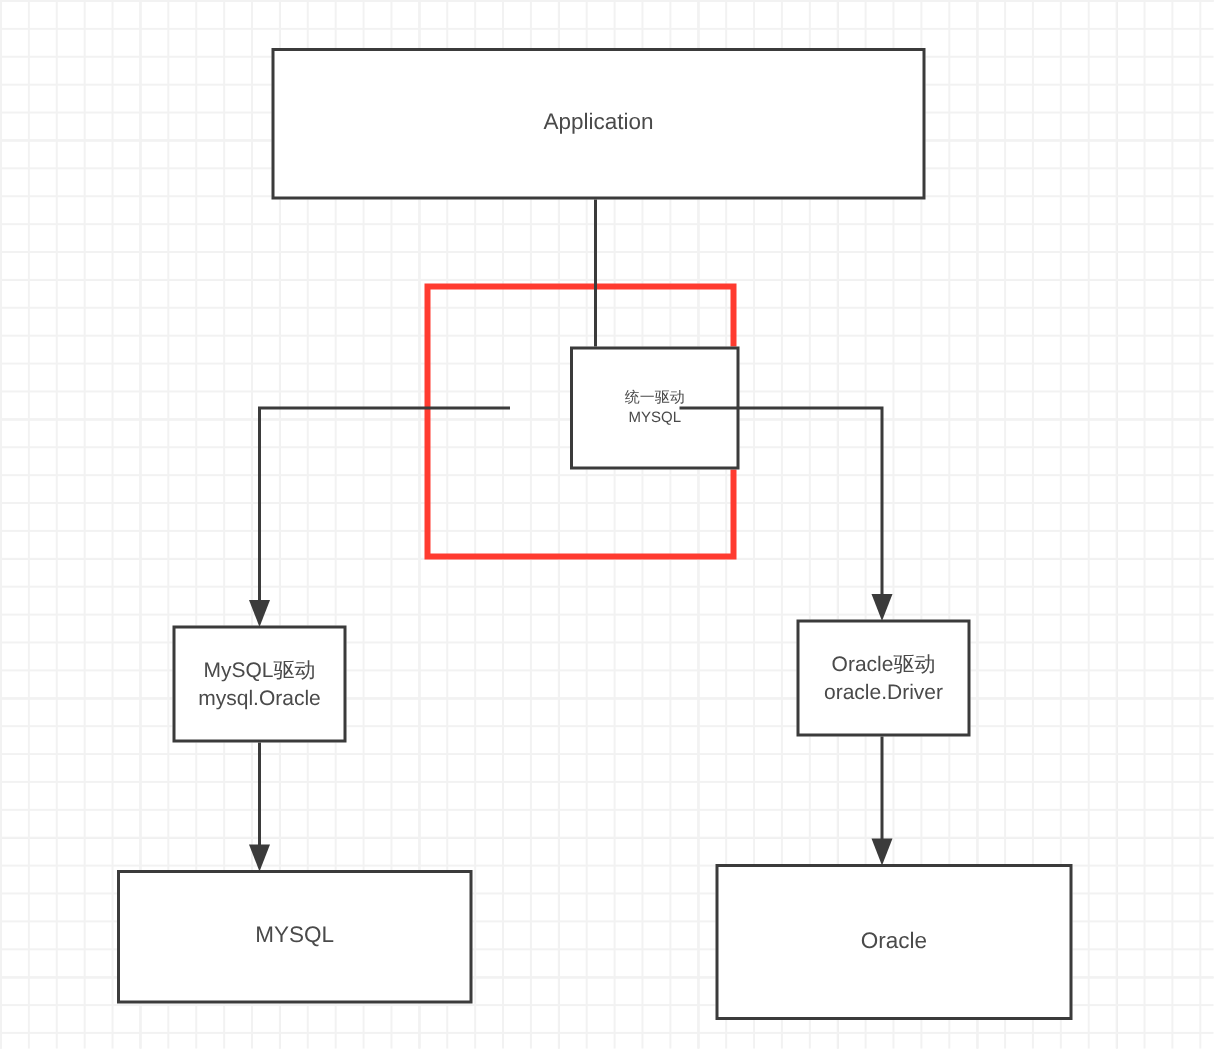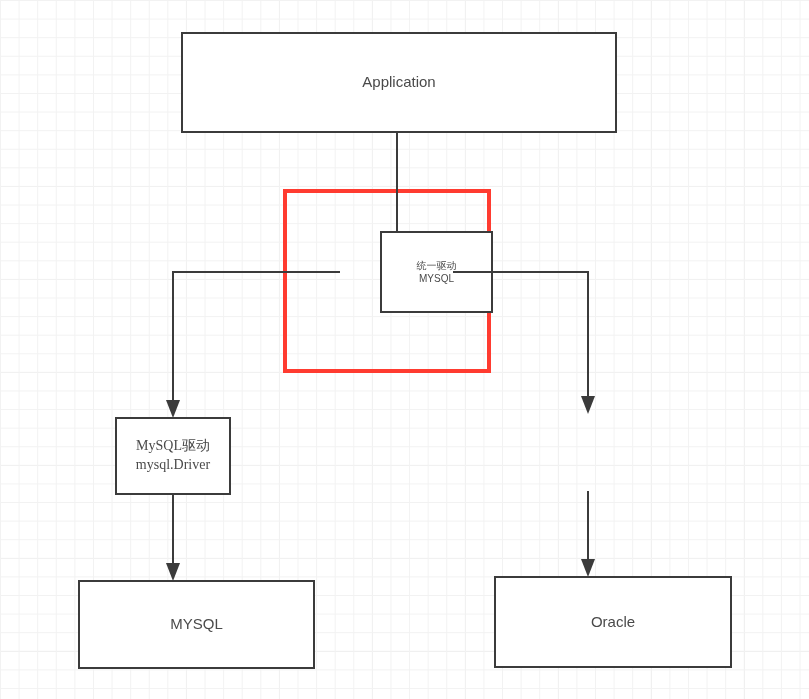--- a/index.html
+++ b/index.html
@@ -49,24 +49,24 @@
     text-align: center;
     z-index: 3;
   }
   .node .line {
     display: block;
     white-space: nowrap;
   }
 
   #node-application { left: 181px;  top: 32px;  width: 436px; height: 101px; font-size: 15px; }
   #node-jdbc        { left: 340px;  top: 231px; width: 113px; height: 82px;  font-size: 10px; margin-left: 40px; }
-  #node-mysql-driver{ left: 115px;  top: 417px; width: 116px; height: 78px;  font-size: 14px; font-family: Liberation Serif, serif; }
+  #node-mysql-driver{ left: 115px;  top: 417px; width: 116px; height: 78px;  font-size: 14px; }
   #node-oracle-driver{left: 531px;  top: 413px; width: 116px; height: 78px;  font-size: 14px; }
   #node-mysql-db    { left: 54px;   top: 580px; width: 237px; height: 89px;  font-size: 15px; margin-left: 24px; }
-  #node-oracle-db   { left: 494px;  top: 576px; width: 238px; height: 92px;  font-size: 15px; }
+  #node-oracle-db   { left: 477px;  top: 576px; width: 238px; height: 104px;  font-size: 15px; }
 
   
   #highlight-rect {
     position: absolute;
     box-sizing: border-box;
     left: 283px;
     top: 189px;
     width: 208px;
     height: 184px;
     border: 4px solid #ff3b30;
@@ -131,23 +131,27 @@
     <span class="line">Application</span>
   </div>
 
   <div class="node" id="node-jdbc">
     <span class="line">统一驱动</span>
     <span class="line">MYSQL</span>
   </div>
 
   <div class="node" id="node-mysql-driver">
     <span class="line">MySQL驱动</span>
-    <span class="line">mysql.Driver</span>
+    <span class="line">mysql.Oracle</span>
   </div>
 
+  <div class="node" id="node-oracle-driver">
+    <span class="line">Oracle驱动</span>
+    <span class="line">oracle.Driver</span>
+  </div>
 
   <div class="node" id="node-mysql-db">
     <span class="line">MYSQL</span>
   </div>
 
   <div class="node" id="node-oracle-db">
     <span class="line">Oracle</span>
   </div>
 
 </div>

